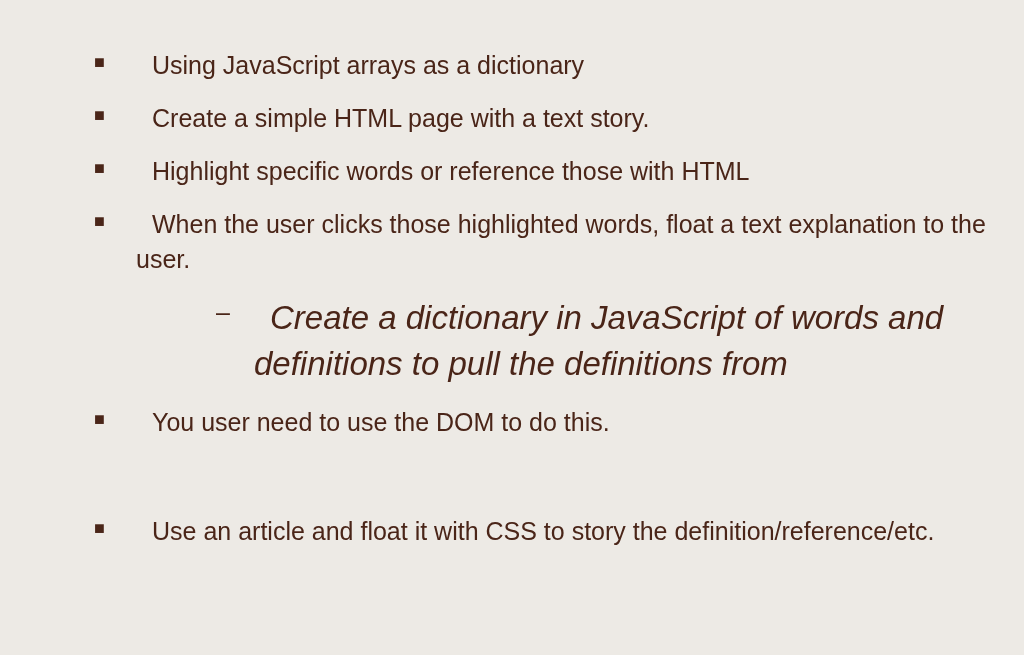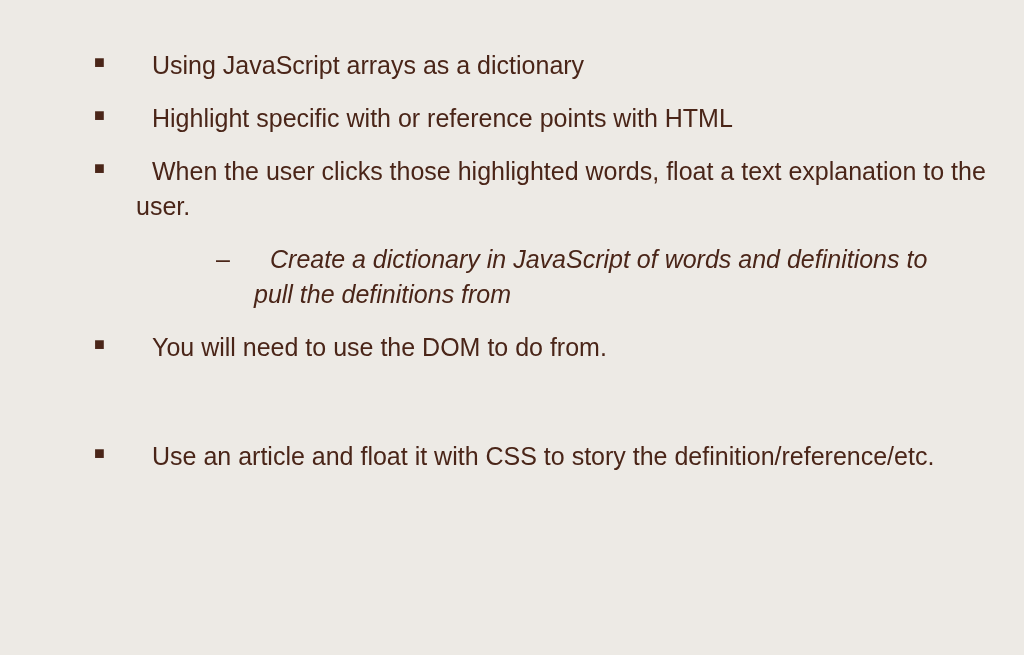--- a/index.html
+++ b/index.html
@@ -36,21 +36,21 @@
       color: #4a2518;
     }
     ul.sub-list {
       list-style: none;
       padding-left: 48px;
       margin-top: 18px;
     }
     ul.sub-list > li {
       position: relative;
       padding-left: 38px;
-      font-size: 25px;
+      font-size: 33px;
       font-style: italic;
       line-height: 1.4;
     }
     ul.sub-list > li::before {
       content: "–";
       position: absolute;
       left: 0;
       top: 0;
       font-size: 25px;
       font-style: normal;
@@ -65,32 +65,35 @@
     }
   </style>
 </head>
 <body>
 
 <ul class="main-list">
   <li class="first-item">
     <span>Using JavaScript arrays as a dictionary</span>
   </li>
   <li>
-    <span>Highlight specific with or reference points with HTML</span>
+    <span>Create a simple HTML page with a text story.</span>
+  </li>
+  <li>
+    <span>Highlight specific words or reference those with HTML</span>
   </li>
   <li>
     <span>When the user clicks those highlighted words, float a text explanation to the user.</span>
     <ul class="sub-list">
       <li>
         <span>Create a dictionary in JavaScript of words and definitions to pull the definitions from</span>
       </li>
     </ul>
   </li>
   <li>
-    <span>You will need to use the DOM to do from.</span>
+    <span>You user need to use the DOM to do this.</span>
   </li>
 </ul>
 
 <div class="spacer"></div>
 
 <ul class="main-list">
   <li>
     <span>Use an article and float it with CSS to story the definition/reference/etc.</span>
   </li>
 </ul>

